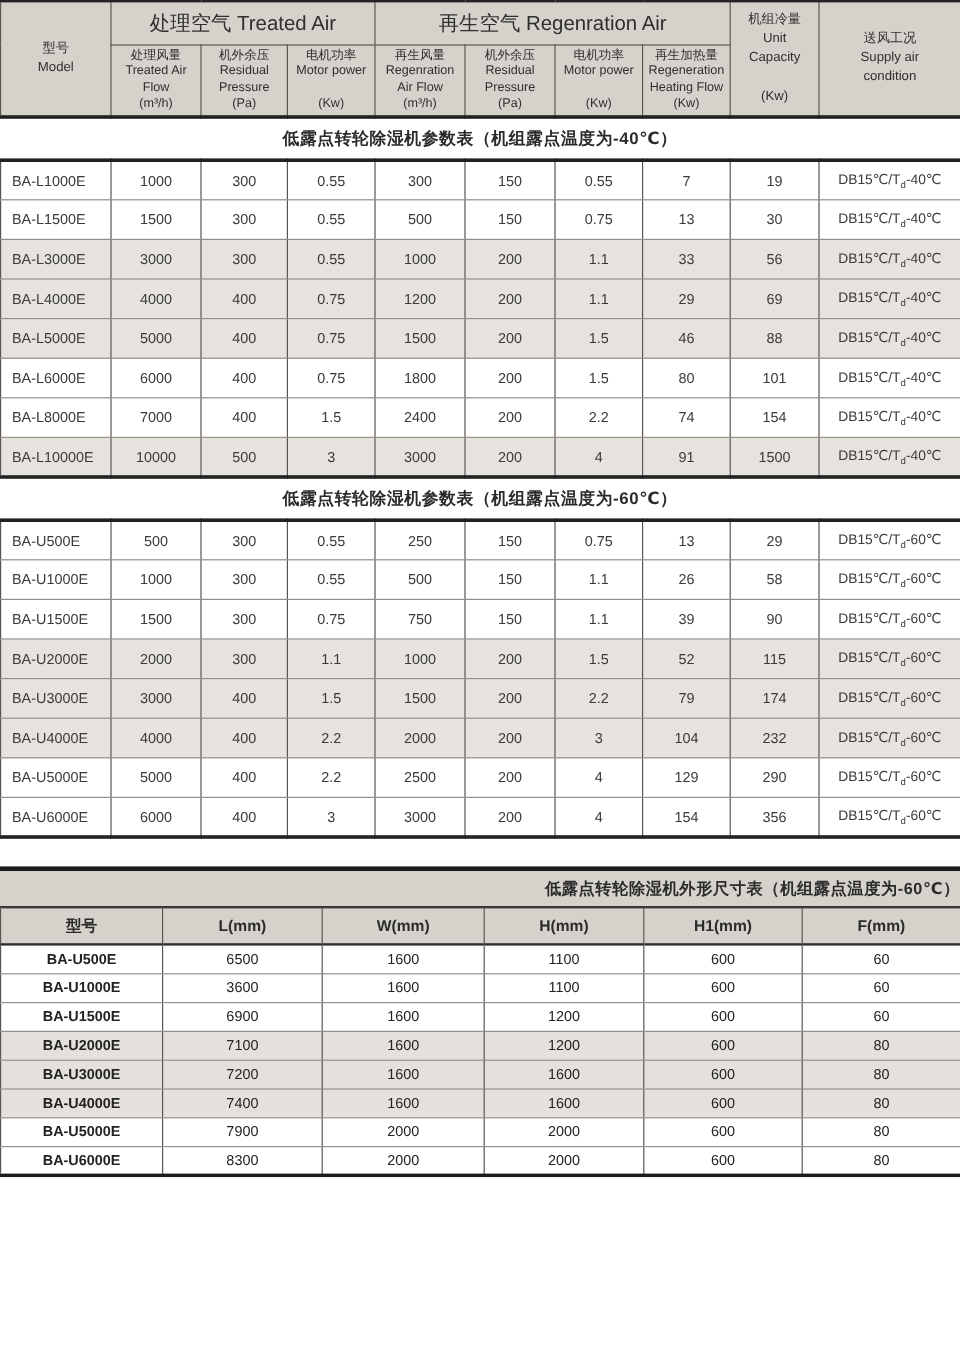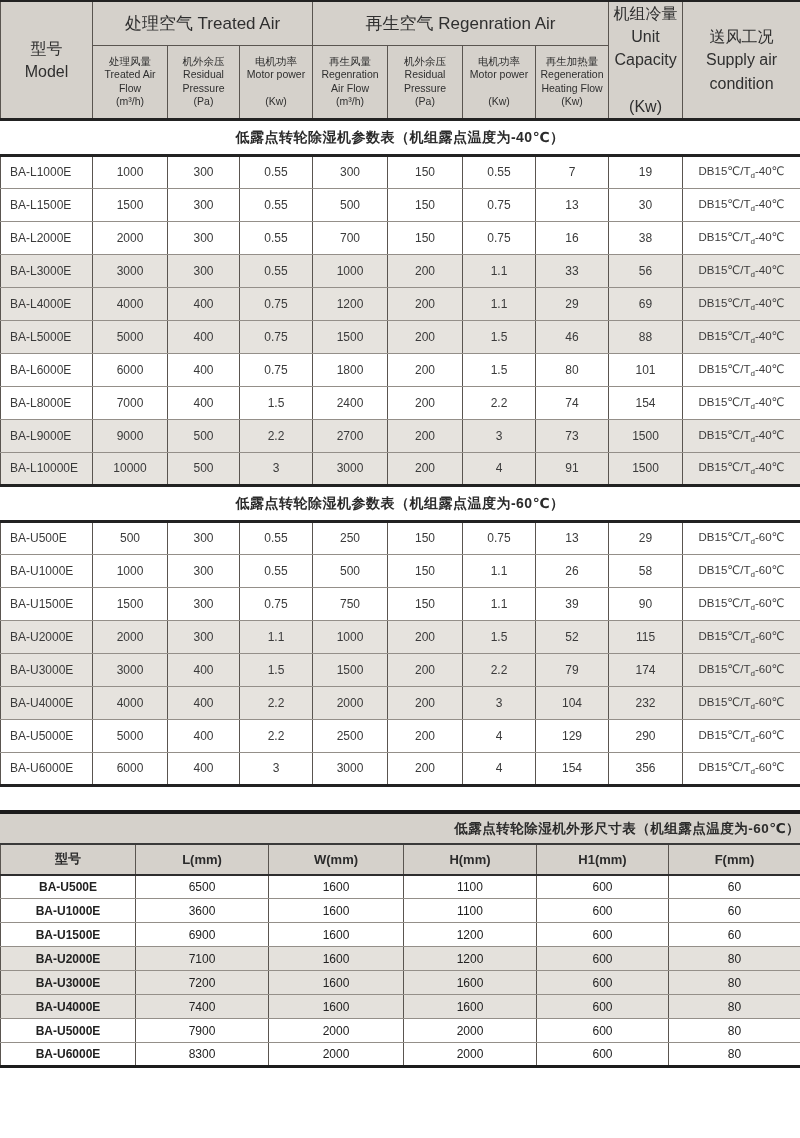--- a/index.html
+++ b/index.html
@@ -19,21 +19,21 @@
     border: 1px solid #5a5550;
     font-weight: normal;
     white-space: pre-line;
     text-align: center;
     vertical-align: middle;
     color: #2f2f2f;
     padding: 0;
   }
   .hdr .group-row th { height: 36px; font-size: 17px; }
   .hdr .sub-row th { height: 60px; font-size: 10.5px; line-height: 1.3; padding: 2px 0; }
-  .hdr th.tall { font-size: 16px; line-height: 1.45; }
+  .hdr th.tall { font-size: 11px; line-height: 1.45; }
 
   
   .section-title {
     text-align: center;
     font-weight: bold;
     font-size: 14px;
     color: #2b2b2b;
     padding: 8px 0 7px 0;
     letter-spacing: 0.5px;
   }
@@ -189,32 +189,20 @@
           <td>1500</td>
           <td>300</td>
           <td>0.55</td>
           <td>500</td>
           <td>150</td>
           <td>0.75</td>
           <td>13</td>
           <td>30</td>
           <td class="cond">DB15℃/T<sub>d</sub>-40℃</td>
         </tr>
-        <tr>
-          <td class="model">BA-L2000E</td>
-          <td>2000</td>
-          <td>300</td>
-          <td>0.55</td>
-          <td>700</td>
-          <td>150</td>
-          <td>0.75</td>
-          <td>16</td>
-          <td>38</td>
-          <td class="cond">DB15℃/T<sub>d</sub>-40℃</td>
-        </tr>
         <tr class="shaded">
           <td class="model">BA-L3000E</td>
           <td>3000</td>
           <td>300</td>
           <td>0.55</td>
           <td>1000</td>
           <td>200</td>
           <td>1.1</td>
           <td>33</td>
           <td>56</td>
@@ -259,32 +247,20 @@
         <tr>
           <td class="model">BA-L8000E</td>
           <td>7000</td>
           <td>400</td>
           <td>1.5</td>
           <td>2400</td>
           <td>200</td>
           <td>2.2</td>
           <td>74</td>
           <td>154</td>
-          <td class="cond">DB15℃/T<sub>d</sub>-40℃</td>
-        </tr>
-        <tr class="shaded">
-          <td class="model">BA-L9000E</td>
-          <td>9000</td>
-          <td>500</td>
-          <td>2.2</td>
-          <td>2700</td>
-          <td>200</td>
-          <td>3</td>
-          <td>73</td>
-          <td>1500</td>
           <td class="cond">DB15℃/T<sub>d</sub>-40℃</td>
         </tr>
         <tr class="shaded">
           <td class="model">BA-L10000E</td>
           <td>10000</td>
           <td>500</td>
           <td>3</td>
           <td>3000</td>
           <td>200</td>
           <td>4</td>

